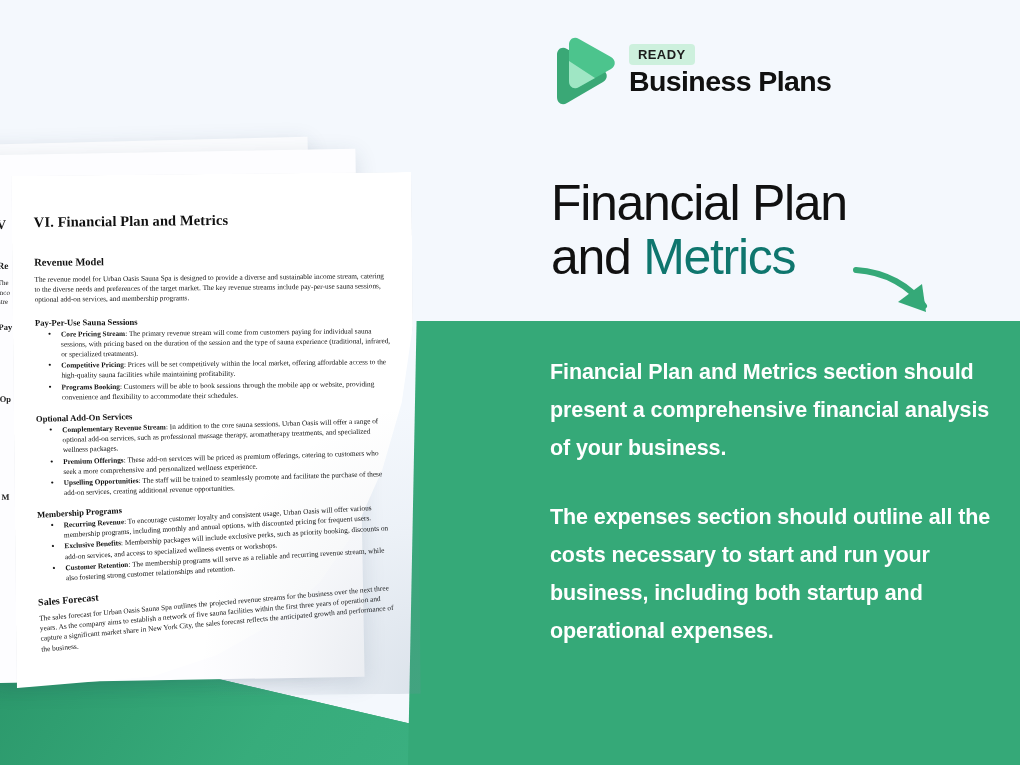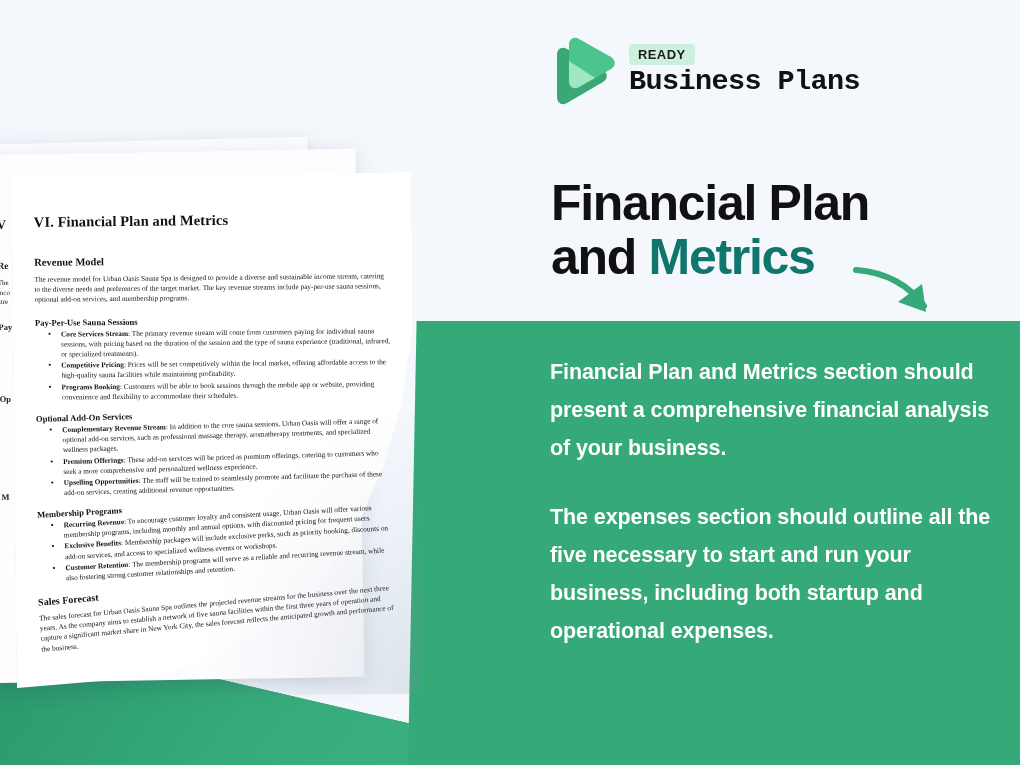--- a/index.html
+++ b/index.html
@@ -187,30 +187,30 @@
     letter-spacing: 0.4px;
     padding: 3px 9px 3px 9px;
     border-radius: 4px;
     font-family: "Liberation Sans", sans-serif;
   }
   .brand-name {
     font-size: 28.5px;
     font-weight: bold;
     color: #111111;
     letter-spacing: -0.6px;
-    font-family: Liberation Mono, monospace;
+    font-family: Liberation Sans, sans-serif;
   }
 
   .headline {
     position: absolute;
     left: 551px;
     top: 176px;
     font-size: 50px;
     line-height: 54px;
-    font-weight: bold;
+    font-weight: normal;
     color: #111111;
     letter-spacing: -1.3px;
     font-family: "Liberation Sans", sans-serif;
   }
   .headline .accent { color: #0f766e; }
 
   .arrow-svg {
     position: absolute;
     left: 852px;
     top: 262px;
@@ -259,21 +259,21 @@
 
     <div class="doc-body">
 
       <div class="doc-h1">VI. Financial Plan and Metrics</div>
 
       <div class="doc-h2">Revenue Model</div>
       <p class="doc-p">The revenue model for Urban Oasis Sauna Spa is designed to provide a diverse and sustainable income stream, catering to the diverse needs and preferences of the target market. The key revenue streams include pay-per-use sauna sessions, optional add-on services, and membership programs.</p>
 
       <div class="doc-h3">Pay-Per-Use Sauna Sessions</div>
       <ul class="doc-ul">
-        <li><b>Core Services Stream</b><span>: The primary revenue stream will come from customers paying for individual sauna sessions, with pricing based on the duration of the session and the type of sauna experience (traditional, infrared, or specialized treatments).</span></li>
+        <li><b>Core Pricing Stream</b><span>: The primary revenue stream will come from customers paying for individual sauna sessions, with pricing based on the duration of the session and the type of sauna experience (traditional, infrared, or specialized treatments).</span></li>
         <li><b>Competitive Pricing</b><span>: Prices will be set competitively within the local market, offering affordable access to the high-quality sauna facilities while maintaining profitability.</span></li>
         <li><b>Programs Booking</b><span>: Customers will be able to book sessions through the mobile app or website, providing convenience and flexibility to accommodate their schedules.</span></li>
       </ul>
 
       <div class="warp1">
         <div class="doc-h3">Optional Add-On Services</div>
         <ul class="doc-ul">
           <li><b>Complementary Revenue Stream</b><span>: In addition to the core sauna sessions, Urban Oasis will offer a range of optional add-on services, such as professional massage therapy, aromatherapy treatments, and specialized wellness packages.</span></li>
           <li><b>Premium Offerings</b><span>: These add-on services will be priced as premium offerings, catering to customers who seek a more comprehensive and personalized wellness experience.</span></li>
           <li><b>Upselling Opportunities</b><span>: The staff will be trained to seamlessly promote and facilitate the purchase of these add-on services, creating additional revenue opportunities.</span></li>
@@ -315,16 +315,16 @@
     <span>and </span><span class="accent">Metrics</span>
   </div>
 
   <svg class="arrow-svg" viewBox="0 0 110 60">
     <path d="M4 8 C34 10 58 24 72 44" stroke="#35a978" stroke-width="6" fill="none" stroke-linecap="round"></path>
     <path d="M46 40 L74 50 L70 22 Z" fill="#35a978"></path>
   </svg>
 
   <div class="panel-copy">
     <p>Financial Plan and Metrics section should present a comprehensive financial analysis of your business.</p>
-    <p>The expenses section should outline all the five necessary to start and run your business, including both startup and operational expenses.</p>
+    <p>The expenses section should outline all the costs necessary to start and run your business, including both startup and operational expenses.</p>
   </div>
 
 </div>
 
 </body></html>

